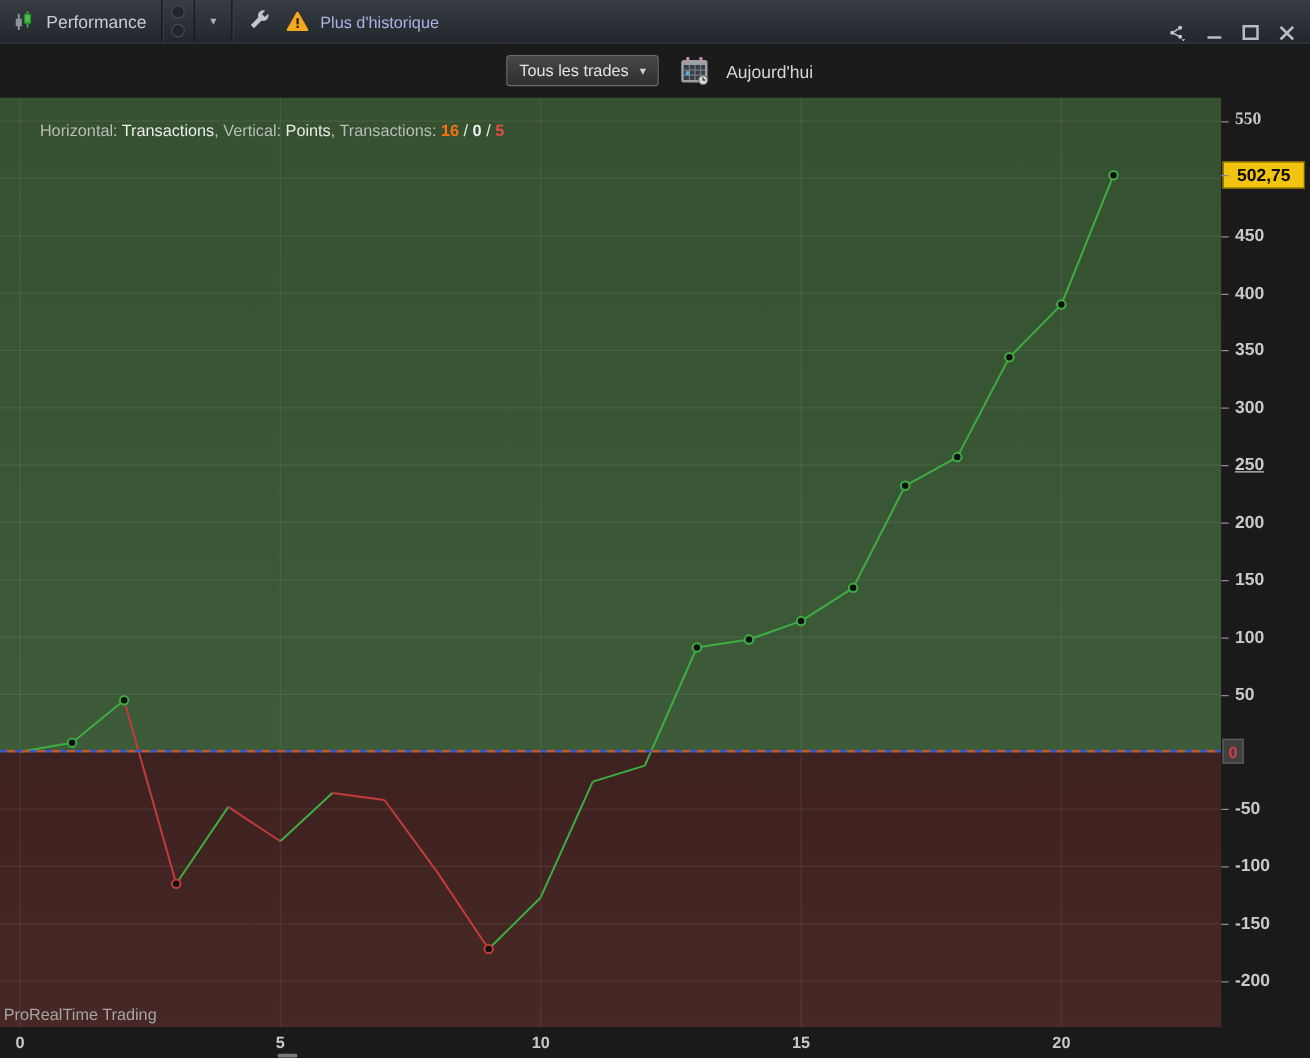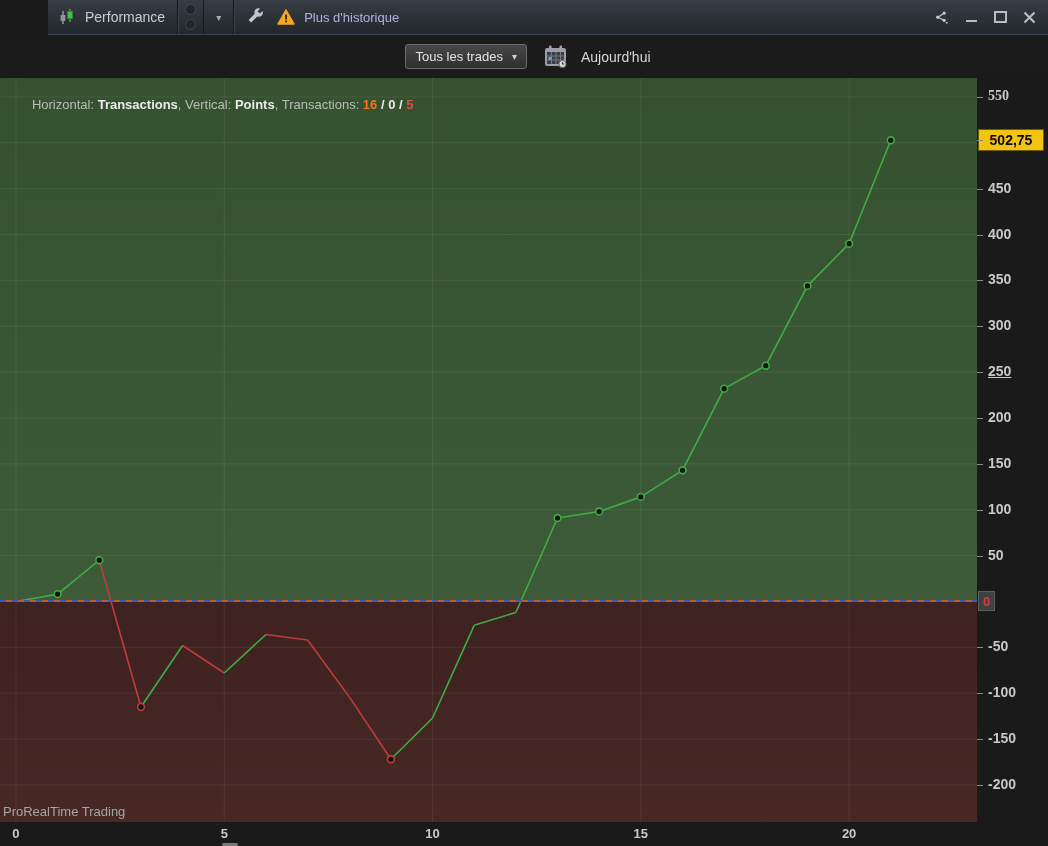--- a/index.html
+++ b/index.html
@@ -1,21 +1,21 @@
 <!DOCTYPE html>
 <html><head>
 <meta charset="utf-8">
 <style>
   html,body{margin:0;padding:0;background:#101010;}
   body{width:1048px;height:846px;position:relative;font-family:"Liberation Sans",sans-serif;overflow:hidden;}
   .window{position:absolute;inset:0;background:#1a1a1a;}
 
   
   .titlebar{height:34px;background:linear-gradient(#373d44,#23272c);border-bottom:1px solid #3a434f;
-            display:flex;align-items:center;margin-left:48px;}
+            display:flex;align-items:flex-end;}
   .tb-left{display:flex;align-items:center;height:100%;}
   .app-icon{margin:0 9px 0 10px;display:flex;}
   .tab-label{font-size:14px;color:#c9ccd0;margin-right:12px;}
   .dots{display:flex;flex-direction:column;gap:4px;padding:0 7px;height:100%;justify-content:center;
         border-left:1px solid #16191d;border-right:1px solid #16191d;box-shadow:1px 0 0 #3a4046 inset;}
   .dot{width:9px;height:9px;border-radius:50%;background:#22262a;border:1px solid #43484e;}
   .instrument{display:flex;align-items:center;gap:7px;padding:0 12px;cursor:pointer;}
   .instrument .name{font-size:14px;font-weight:bold;color:#eef1f4;}
   .caret{color:#aab0b6;font-size:10px;}
   .vsep{width:1px;height:34px;background:#16191d;box-shadow:1px 0 0 #3a4046;}
@@ -37,21 +37,21 @@
 
   
   .chart-area{position:absolute;top:78px;left:0;right:0;bottom:0;background:#1a1a1a;}
   .plot{position:absolute;left:0;top:0;width:977px;height:744px;overflow:hidden;cursor:crosshair;}
   .bg-green{position:absolute;left:0;top:0;width:100%;background:linear-gradient(#35512f,#3d5b39);}
   .bg-red{position:absolute;left:0;bottom:0;width:100%;background:linear-gradient(#3e2220,#472825);}
   #chart-svg{position:absolute;left:0;top:0;}
   .zero-line{position:absolute;left:0;width:100%;height:2px;
              background:repeating-linear-gradient(90deg,#3b57c8 0 6px,#bf5a2c 6px 12px);}
   .legend{position:absolute;left:3px;top:4px;font-size:13px;color:#b9bdb9;white-space:pre;}
-  .legend .strong{color:#e9ece9;font-weight:bold;}
+  .legend .strong{color:#e9ece9;font-weight:normal;}
   .legend .win{color:#f97316;font-weight:bold;}
   .legend .neutral{color:#e9ece9;font-weight:bold;}
   .legend .loss{color:#e04e48;font-weight:bold;}
   .watermark{position:absolute;left:3px;bottom:3px;font-size:13px;color:#a5a5a5;}
   .y-axis{position:absolute;left:977px;top:0;width:71px;height:100%;cursor:ns-resize;}
   .y-label{position:absolute;left:11px;font-size:14px;font-weight:bold;color:#c9c9c9;}
   .y-tick{position:absolute;left:0;width:6px;height:1px;background:#8a8a8a;}
   .value-badge{position:absolute;left:1px;width:64px;height:20px;background:#f2c40f;color:#0a0a0a;
                font-size:14px;font-weight:bold;display:flex;align-items:center;justify-content:center;
                border:1px solid #6e5a00;}

